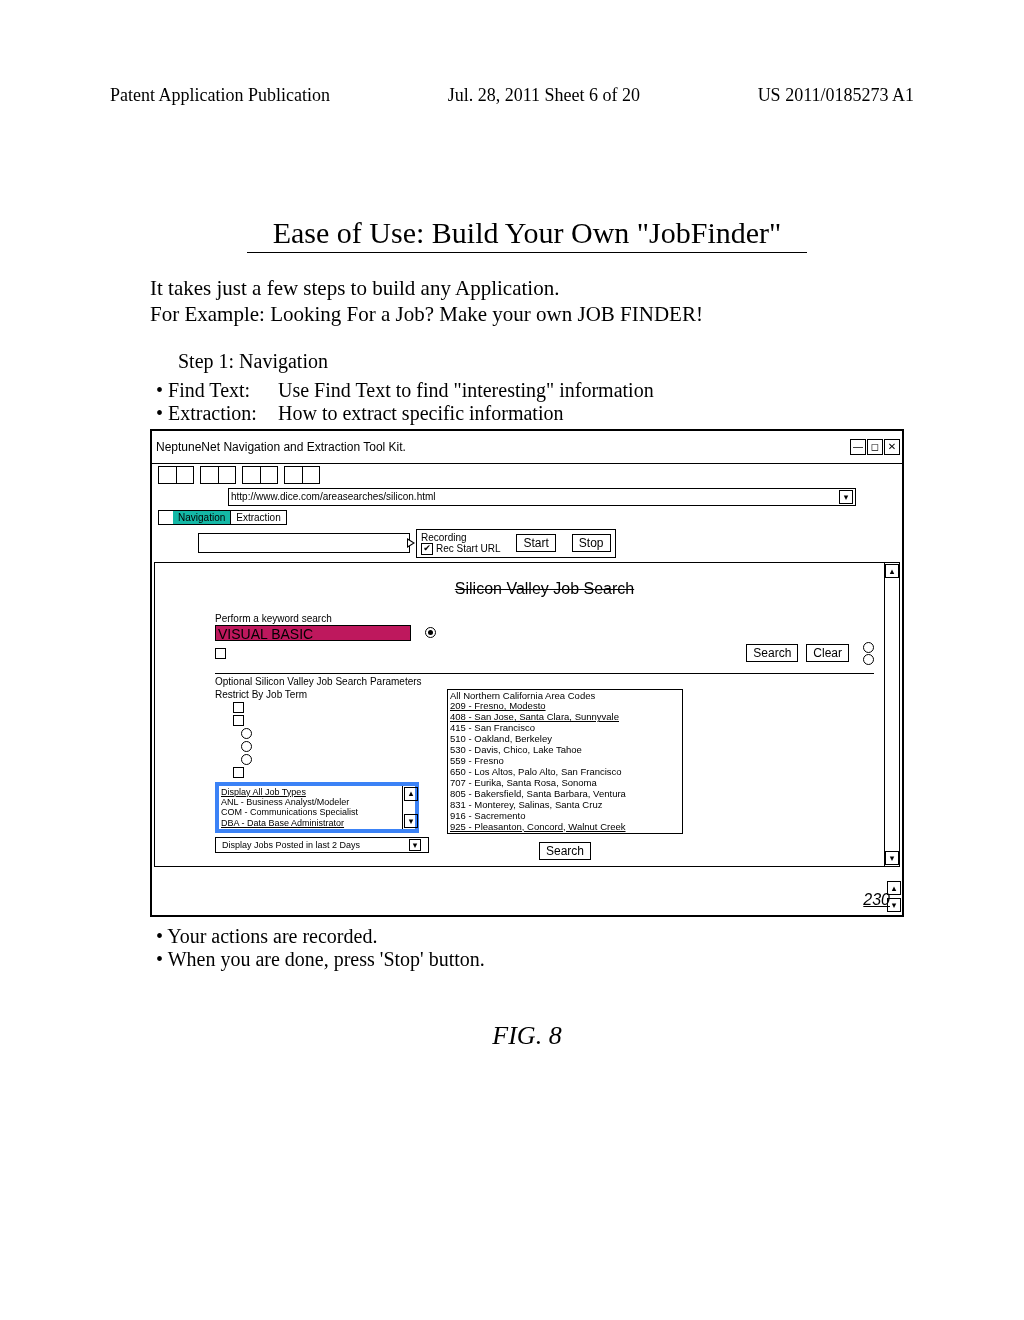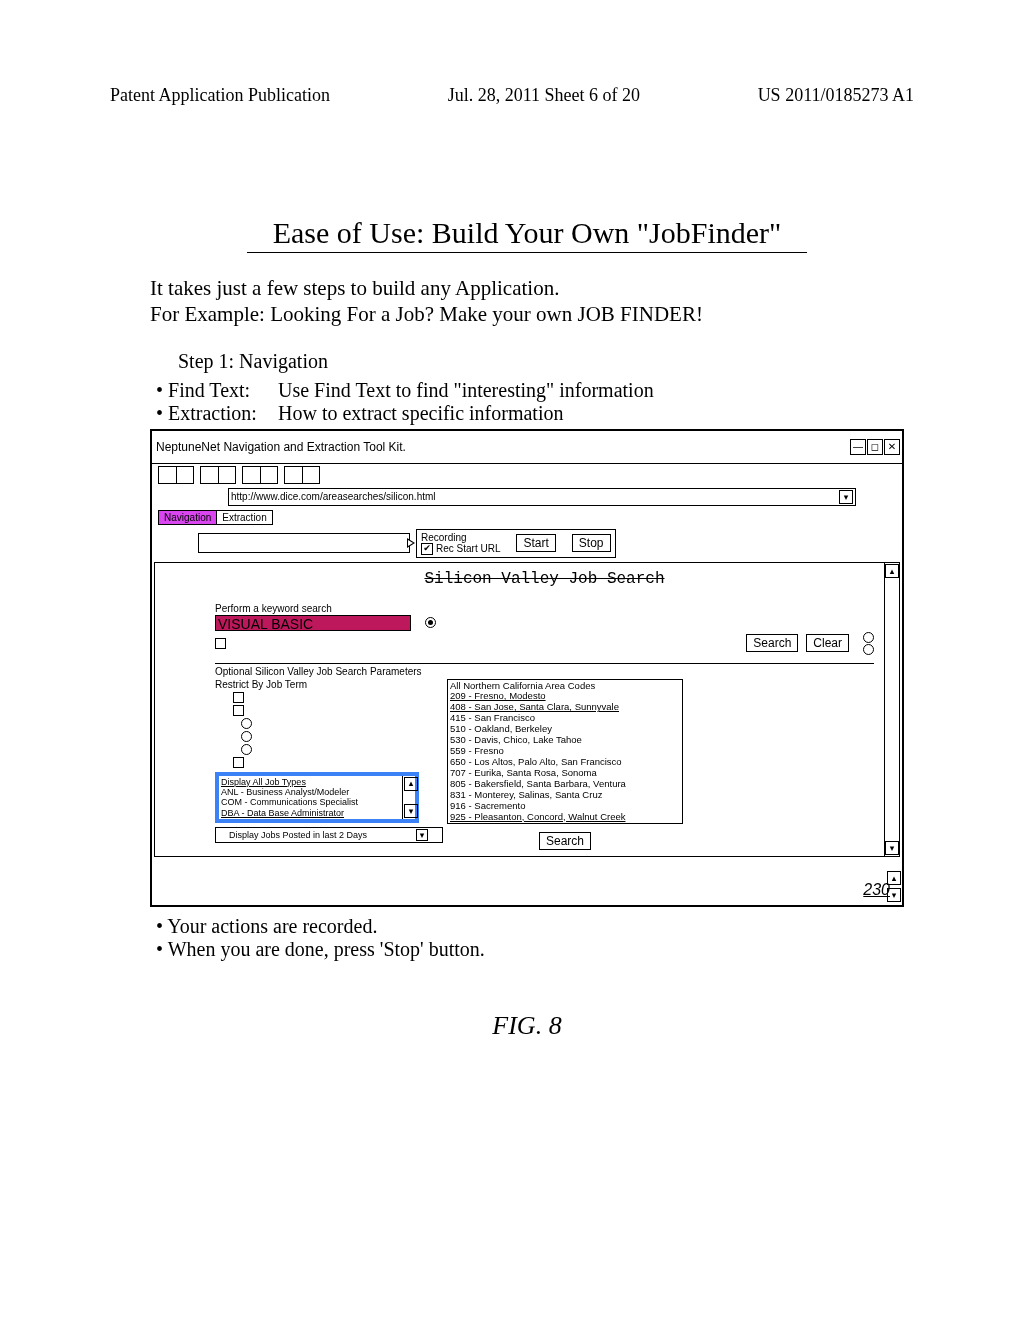--- a/index.html
+++ b/index.html
@@ -96,21 +96,21 @@
     width: 12px; height: 12px; border: 1px solid #000;
     display: flex; align-items: center; justify-content: center;
     font-size: 9px;
   }
   .tabs-row { padding: 2px 6px; }
   .tabpair { display: inline-flex; border: 1px solid #000; }
   .tab {
     padding: 1px 5px; font-size: 10px; border-right: 1px solid #000;
   }
   .tab:last-child { border-right: none; }
-  .tab.selected { background: #d946ef; }
+  .tab.selected { background: #14b8a6; margin-left: 14px; }
   .rec-row {
     display: flex; align-items: center; padding: 2px 6px;
     margin-left: 40px;
   }
   .rec-box {
     border: 1px solid #000; width: 210px; height: 18px;
     position: relative;
   }
   .rec-arrow {
     position: absolute; right: -6px; top: 50%; transform: translateY(-50%);
@@ -144,22 +144,22 @@
     width: 14px; border-left: 1px solid #000;
     display: flex; flex-direction: column; justify-content: space-between;
     align-items: center;
   }
   .sbtn {
     width: 12px; height: 12px; border: 1px solid #000;
     display: flex; align-items: center; justify-content: center;
     font-size: 9px; margin: 1px;
   }
   .svj-title {
-    text-align: center; font-family: Liberation Mono, monospace;
-    font-size: 16px; margin: 3px 0 14px 0;
+    text-align: center; font-family: Liberation Sans, sans-serif;
+    font-size: 16px; margin: 13px 0 14px 0;
     text-decoration: line-through;
     text-decoration-color: #000;
   }
   .svj-title span { text-decoration: none; }
   .search-block {
     border-top: 1px solid #aaa0;
   }
   .search-block .slabel { font-size: 10px; }
   .search-row { display: flex; align-items: center; gap: 8px; margin: 1px 0; }
   .txtinput {
@@ -188,21 +188,21 @@
     display: flex; flex-direction: column; justify-content: space-between;
   }
   .areacodes {
     border: 1px solid #000; font-size: 9.5px; line-height: 1.15;
     padding: 1px 2px; width: 230px;
   }
   .areacodes div.sel { text-decoration: underline; }
   .posted-dd {
     border: 1px solid #000; font-size: 9px; display: flex;
     align-items: center; justify-content: space-between;
-    padding: 0 13px; width: 200px; margin-top: 4px;
+    padding: 0 6px; width: 200px; margin-top: 4px;
   }
   .page-ref {
     position: absolute; right: 12px; bottom: 6px;
     font-style: italic; font-size: 16px; text-decoration: underline;
   }
   .right-mini-scroll {
     position: absolute; right: 2px; bottom: 2px; width: 14px;
     display: flex; flex-direction: column; gap: 1px;
   }
   .post-bullets {

